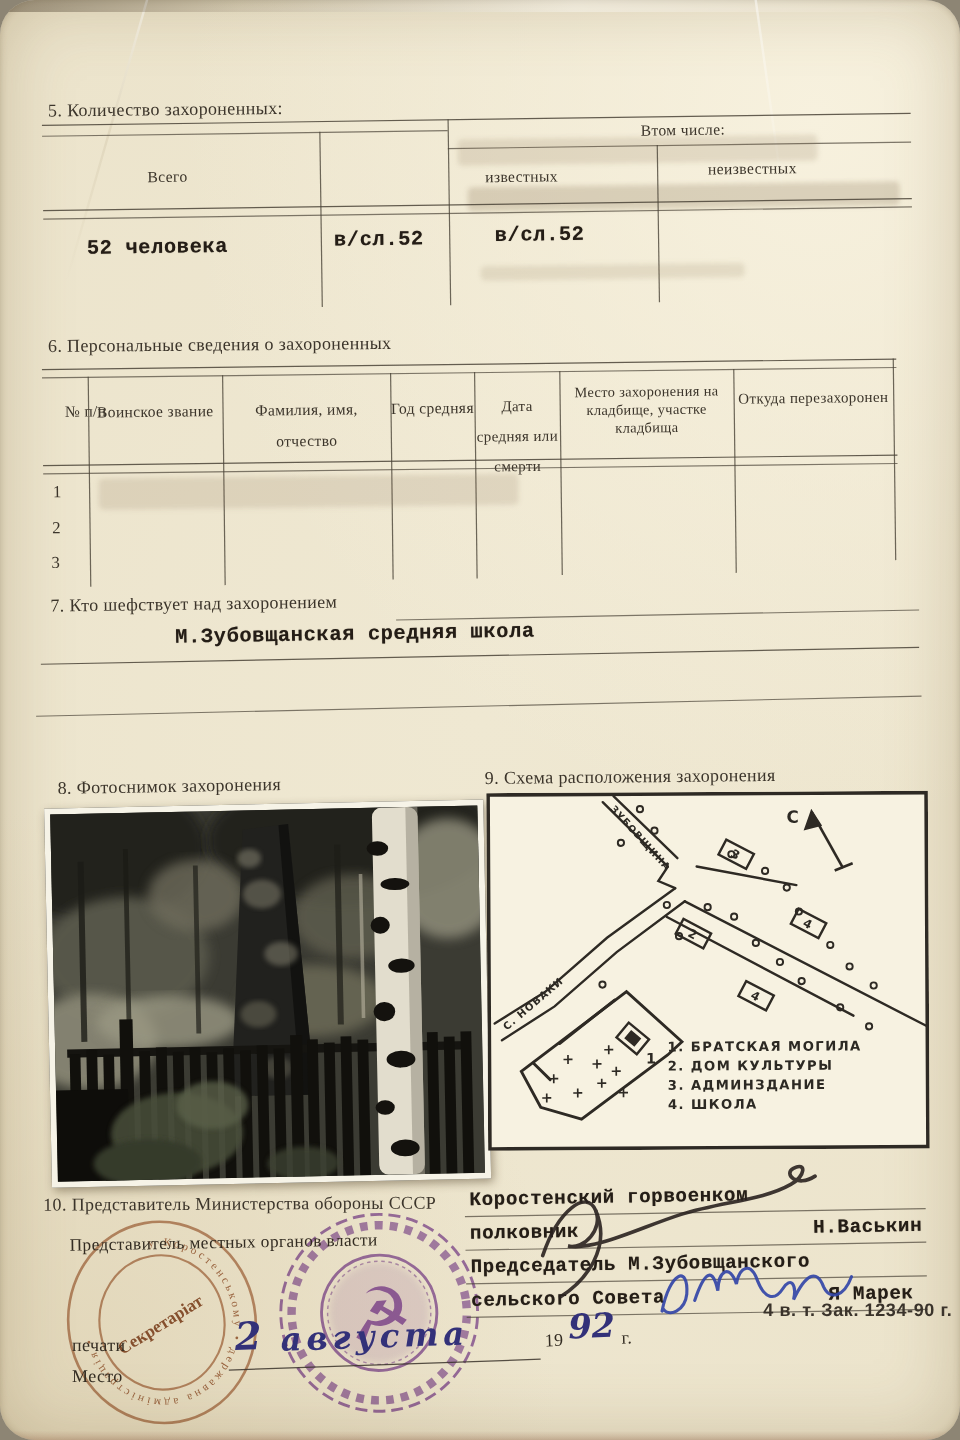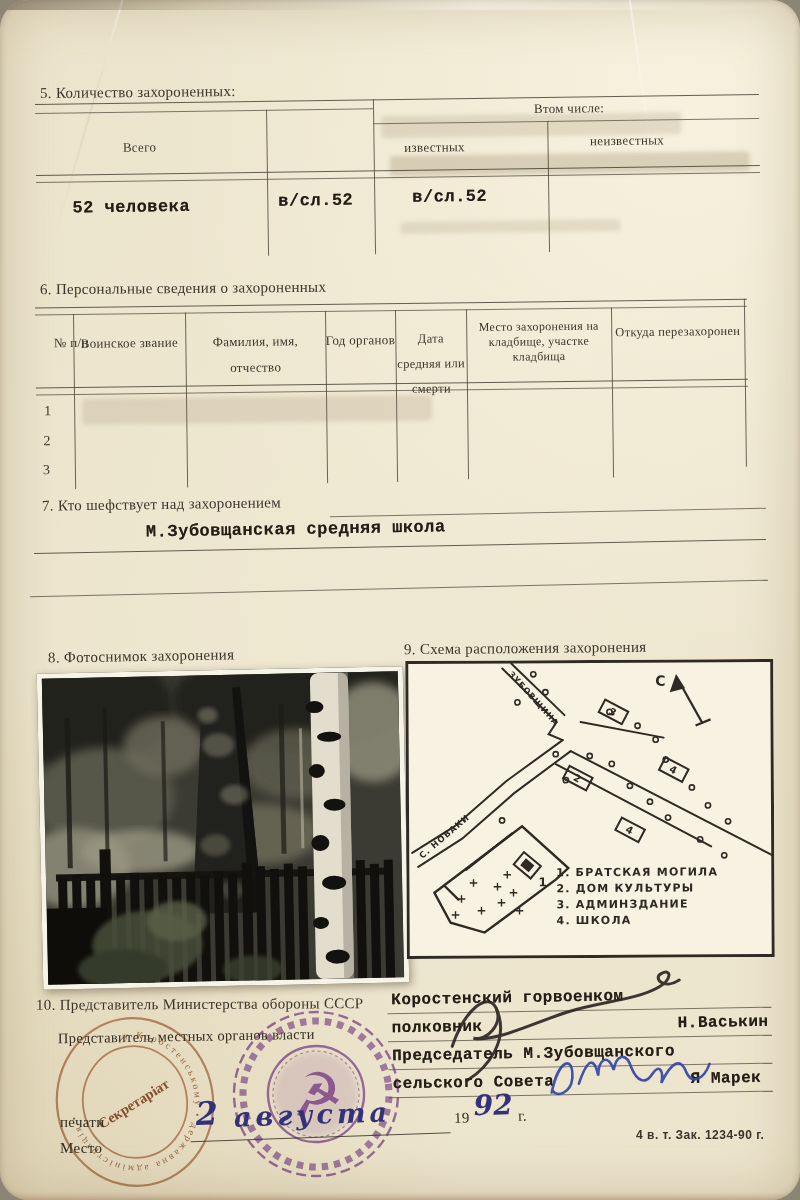--- a/index.html
+++ b/index.html
@@ -59,21 +59,21 @@
   </div>
 
   <div class="lbl" style="left:40px;top:280px;transform:rotate(-.5deg);">6. Персональные сведения о захороненных</div>
 
   <div class="abs" style="left:30px;top:295px;width:740px;height:196px;transform:rotate(-.7deg);">
     <div class="ln" style="left:6px;top:8px;width:712px;"></div>
     <div class="ln thin" style="left:6px;top:15px;width:712px;"></div>
     <div class="lbl sm" style="left:23px;top:30px;width:38px;line-height:2.1;">№ п/п</div>
     <div class="lbl sm" style="left:44px;top:32px;width:112px;line-height:2.0;">Воинское звание</div>
     <div class="lbl sm" style="left:156px;top:32px;width:140px;line-height:2.0;">Фамилия, имя, отчество</div>
-    <div class="lbl sm" style="left:296px;top:32px;width:70px;line-height:2.0;">Год органов</div>
+    <div class="lbl sm" style="left:296px;top:32px;width:70px;line-height:2.0;">Год средняя</div>
     <div class="lbl sm" style="left:366px;top:32px;width:71px;line-height:2.0;font-size:12.5px;">Дата средняя или смерти</div>
     <div class="lbl sm" style="left:437px;top:26px;width:145px;font-size:12px;">Место захоронения на кладбище, участке кладбища</div>
     <div class="lbl sm" style="left:582px;top:28px;width:133px;line-height:2.0;font-size:12.5px;">Откуда перезахоронен</div>
     <div class="ln" style="left:6px;top:88px;width:712px;"></div>
     <div class="ln thin" style="left:6px;top:95px;width:712px;"></div>
     <div class="vln" style="left:44px;top:15px;height:175px;"></div>
     <div class="vln" style="left:156px;top:15px;height:175px;"></div>
     <div class="vln" style="left:296px;top:15px;height:172px;"></div>
     <div class="vln" style="left:366px;top:15px;height:172px;"></div>
     <div class="vln" style="left:437px;top:15px;height:170px;"></div>
@@ -341,15 +341,15 @@
 
   <div class="abs" style="left:188px;top:1088px;width:420px;height:60px;transform:rotate(-2deg);z-index:5;">
     <div class="ln" style="left:2px;top:46px;width:260px;border-top-color:#3a332a;"></div>
     <div class="script" style="left:8px;top:0;font-size:32px;">2</div>
     <div class="script" style="left:46px;top:8px;font-size:27px;letter-spacing:4px;">августа</div>
     <div class="lbl" style="left:266px;top:24px;font-size:15px;color:#332c22;">19</div>
     <div class="script" style="left:286px;top:4px;font-size:28px;">92</div>
     <div class="lbl" style="left:330px;top:24px;font-size:15px;color:#332c22;">г.</div>
   </div>
 
-  <div class="abs" style="left:636px;top:1128px;font-family:'Liberation Sans',sans-serif;font-weight:700;font-size:12px;color:#3a332b;letter-spacing:.5px;z-index:3;">4 в. т. Зак. 1234-90 г.</div>
+  <div class="abs" style="left:636px;top:1084px;font-family:'Liberation Sans',sans-serif;font-weight:700;font-size:15px;color:#3a332b;letter-spacing:.5px;z-index:3;">4 в. т. Зак. 1234-90 г.</div>
 
 </div>
 
 </body></html>

